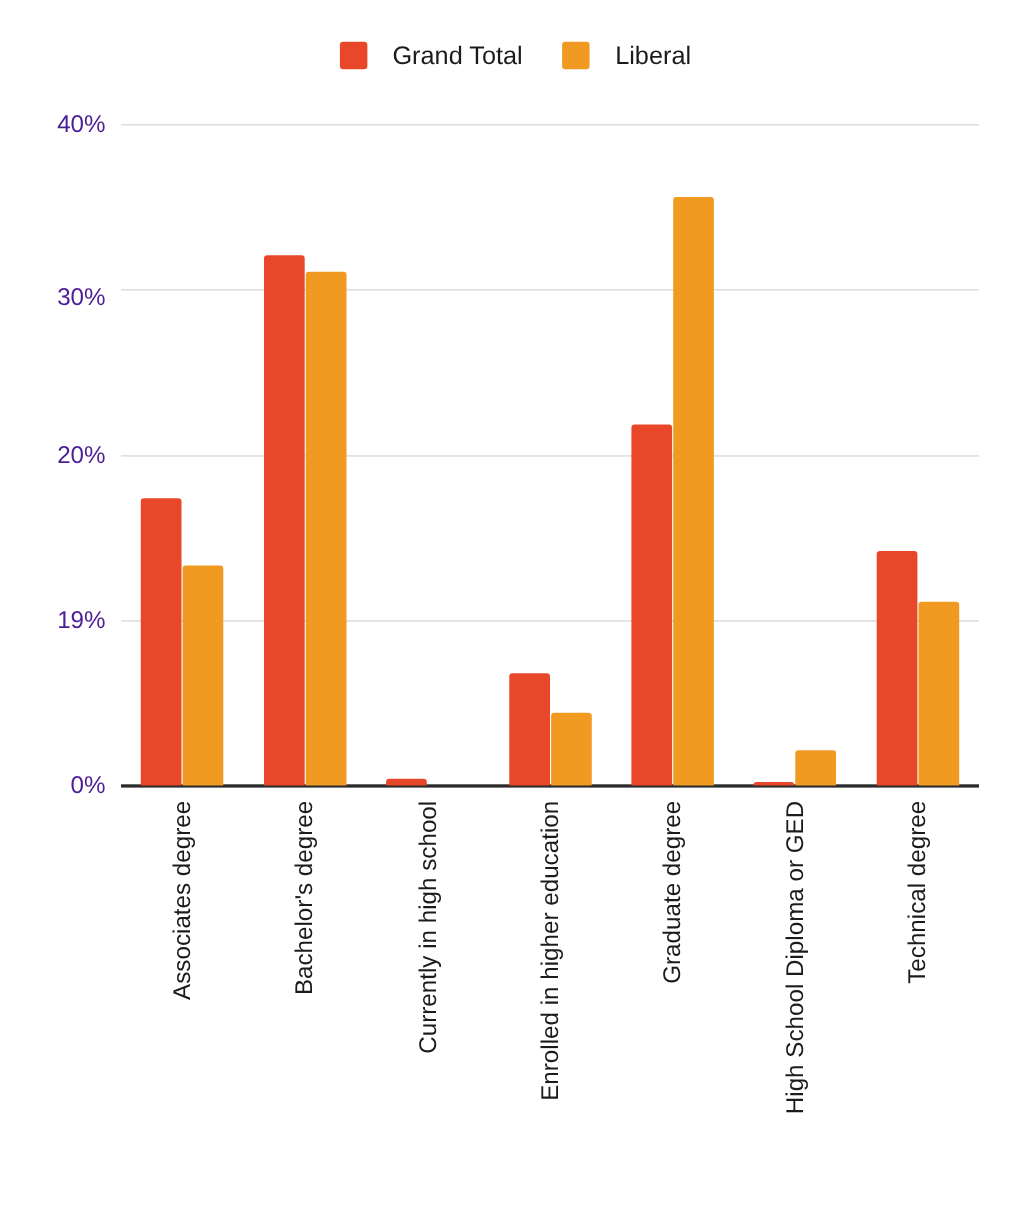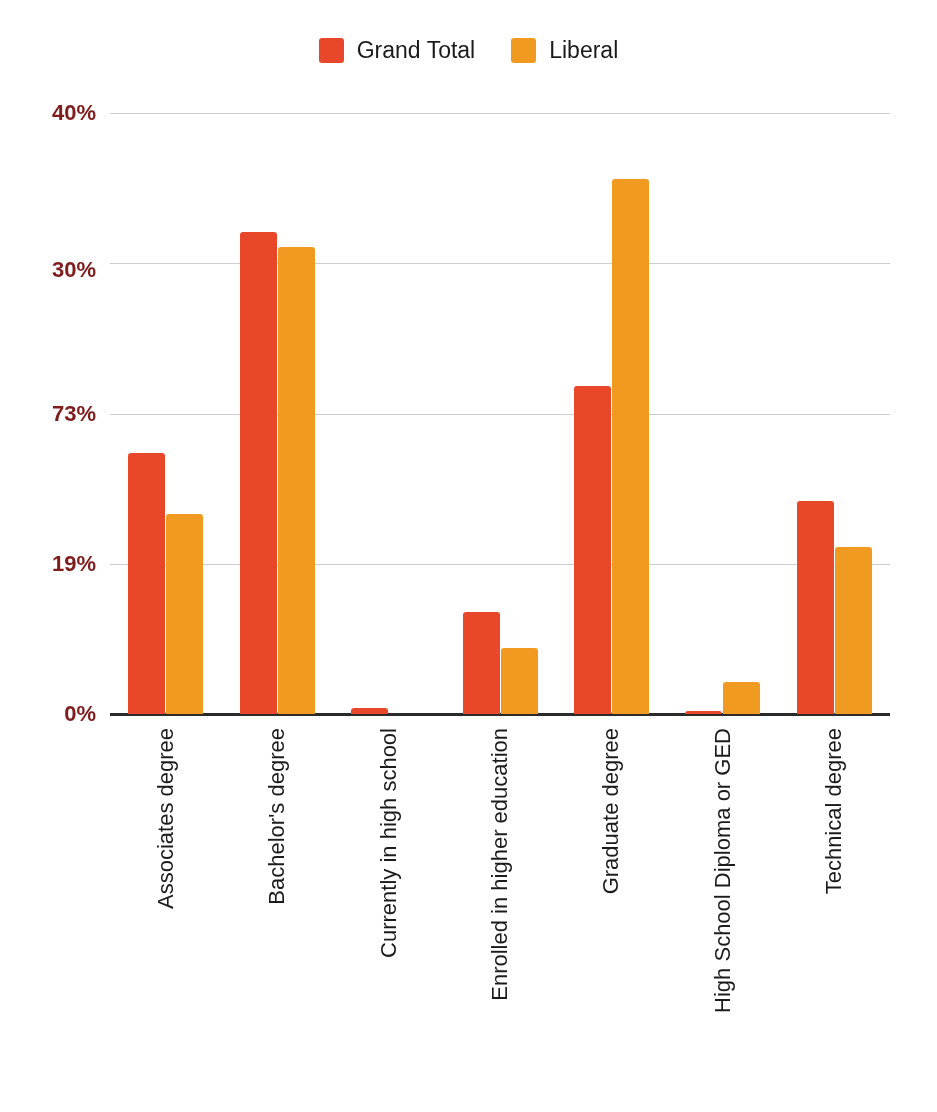--- a/index.html
+++ b/index.html
@@ -31,20 +31,21 @@
   .legend-swatch {
     width: 25px; height: 25px;
     border-radius: 3px;
     display: block;
   }
   .legend-label {
     font-size: 23px;
     color: #1b1b1b;
     line-height: 1;
     white-space: nowrap;
+    margin-left: 10px;
   }
 
   
   #plot {
     position: absolute;
     left: 0; top: 0;
     width: 937px; height: 1112px;
   }
   
   #grid-layer {
@@ -65,24 +66,23 @@
     height: 3px;
     background: #2b2b2b;
     top: 713px;
   }
   .ytick-label {
     position: absolute;
     right: 0;
     width: 90px;
     text-align: right;
     font-size: 22px;
-    color: #7f1d1d;
+    color: #4c1d95;
     transform: translateY(-50%);
     line-height: 1;
-    font-weight: bold;
   }
   #ylabels {
     position: absolute;
     left: 0; top: 0;
     width: 96px; height: 1112px;
   }
 
   
   #bars-layer {
     position: absolute;
@@ -144,21 +144,21 @@
   <div id="grid-layer">
       <div class="gridline" style="top: 450.75px;"></div>
       <div class="gridline" style="top: 300.5px;"></div>
       <div class="gridline" style="top: 150.25px;"></div>
       <div class="gridline" style="top: 0px;"></div>
     </div>
   <div class="axis-line"></div>
   <div id="ylabels">
       <div class="ytick-label" style="top: 714px;">0%</div>
       <div class="ytick-label" style="top: 563.75px;">19%</div>
-      <div class="ytick-label" style="top: 413.5px;">73%</div>
+      <div class="ytick-label" style="top: 413.5px;">20%</div>
       <div class="ytick-label" style="top: 270px;">30%</div>
       <div class="ytick-label" style="top: 113px;">40%</div>
     </div>
   <div id="bars-layer">
       <div class="group" style="left: 18.2143px; width: 75px;">
         <div class="bar s0" style="height: 261.435px; background: rgb(232, 71, 42);"></div>
         <div class="bar s1" style="height: 199.833px; background: rgb(240, 154, 34);"></div>
       </div>
       <div class="group" style="left: 129.643px; width: 75px;">
         <div class="bar s0" style="height: 482.303px; background: rgb(232, 71, 42);"></div>

